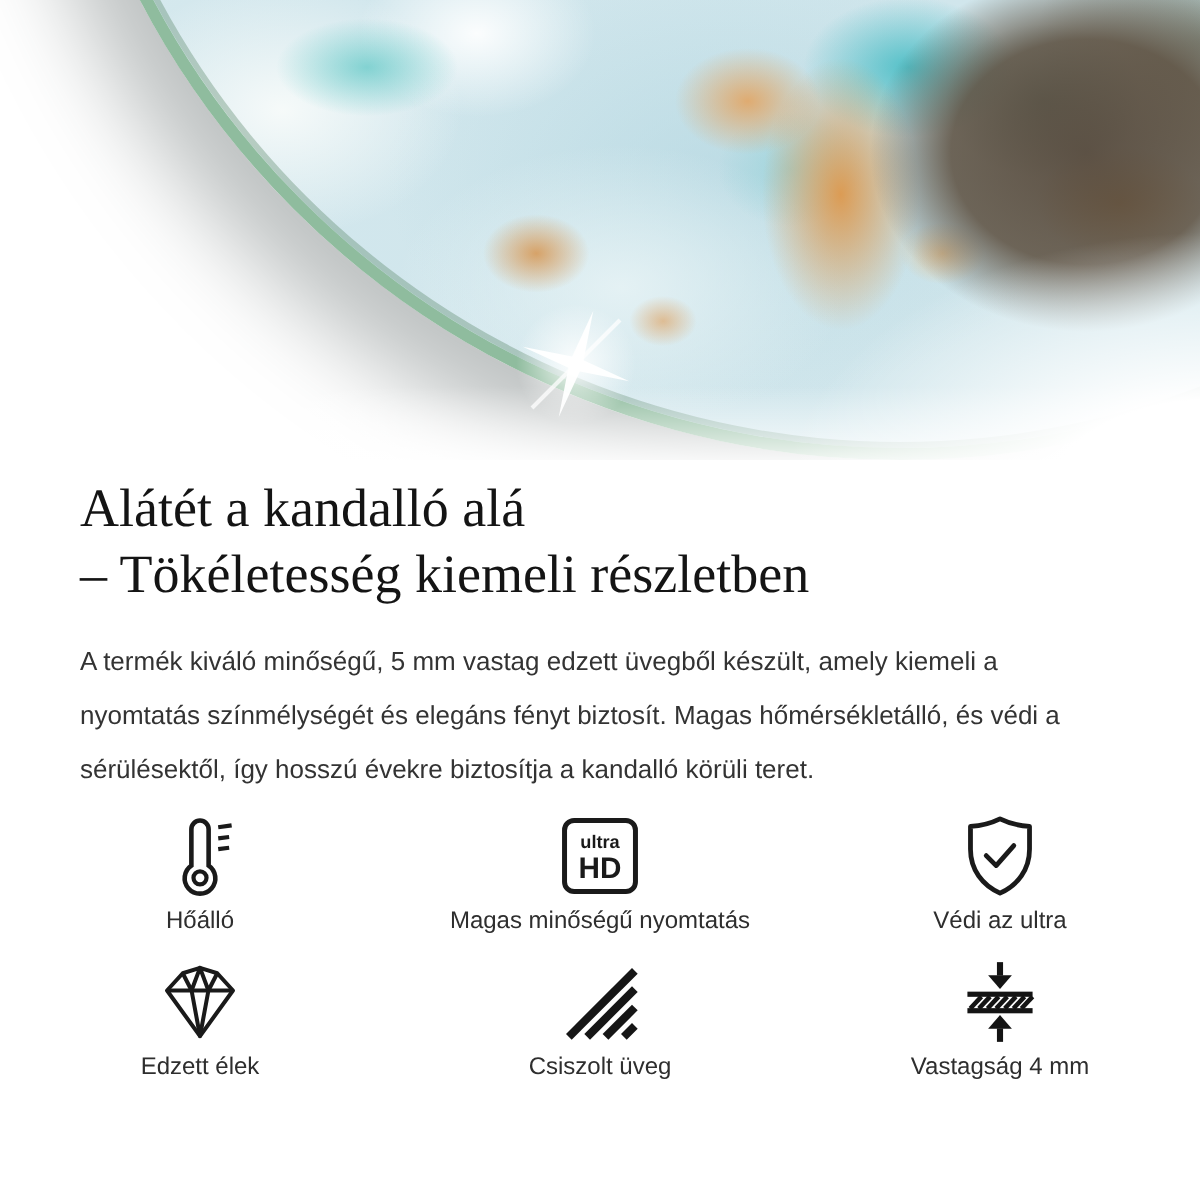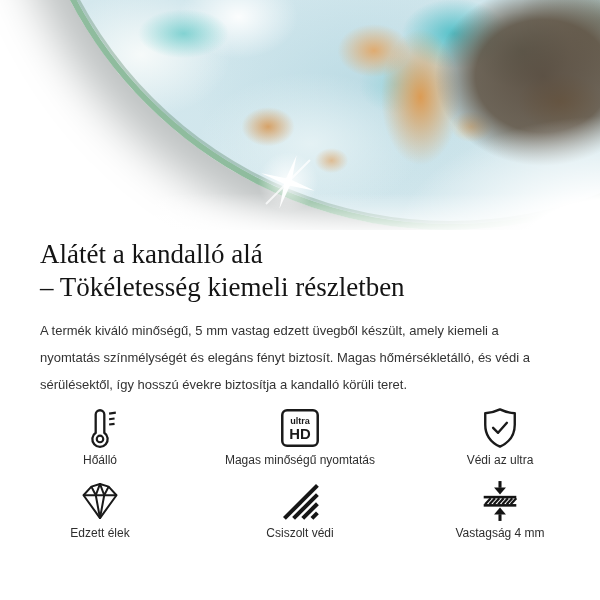--- a/index.html
+++ b/index.html
@@ -168,21 +168,21 @@
 
     <div class="feature">
       <div class="icon-wrap">
         <svg class="ico" width="44" height="44" viewBox="0 0 48 48" stroke="#161616" stroke-width="4.4">
           <line x1="7" y1="43" x2="43" y2="7"></line>
           <line x1="17" y1="43" x2="43" y2="17"></line>
           <line x1="27" y1="43" x2="43" y2="27"></line>
           <line x1="37" y1="43" x2="43" y2="37"></line>
         </svg>
       </div>
-      <div class="label">Csiszolt védi</div>
+      <div class="label">Csiszolt üveg</div>
     </div>
 
     <div class="feature">
       <div class="icon-wrap">
         <svg class="ico" width="46" height="46" viewBox="0 0 48 48">
           <line x1="24" y1="3.2" x2="24" y2="10.2" stroke="#141414" stroke-width="3.2"></line>
           <polygon points="17.8,10 30.2,10 24,17.2" fill="#141414"></polygon>
           <rect x="7" y="18.6" width="34" height="2.7" fill="#141414"></rect>
           <rect x="7" y="27.2" width="34" height="2.7" fill="#141414"></rect>
           <g stroke="#141414" stroke-width="2.4">

